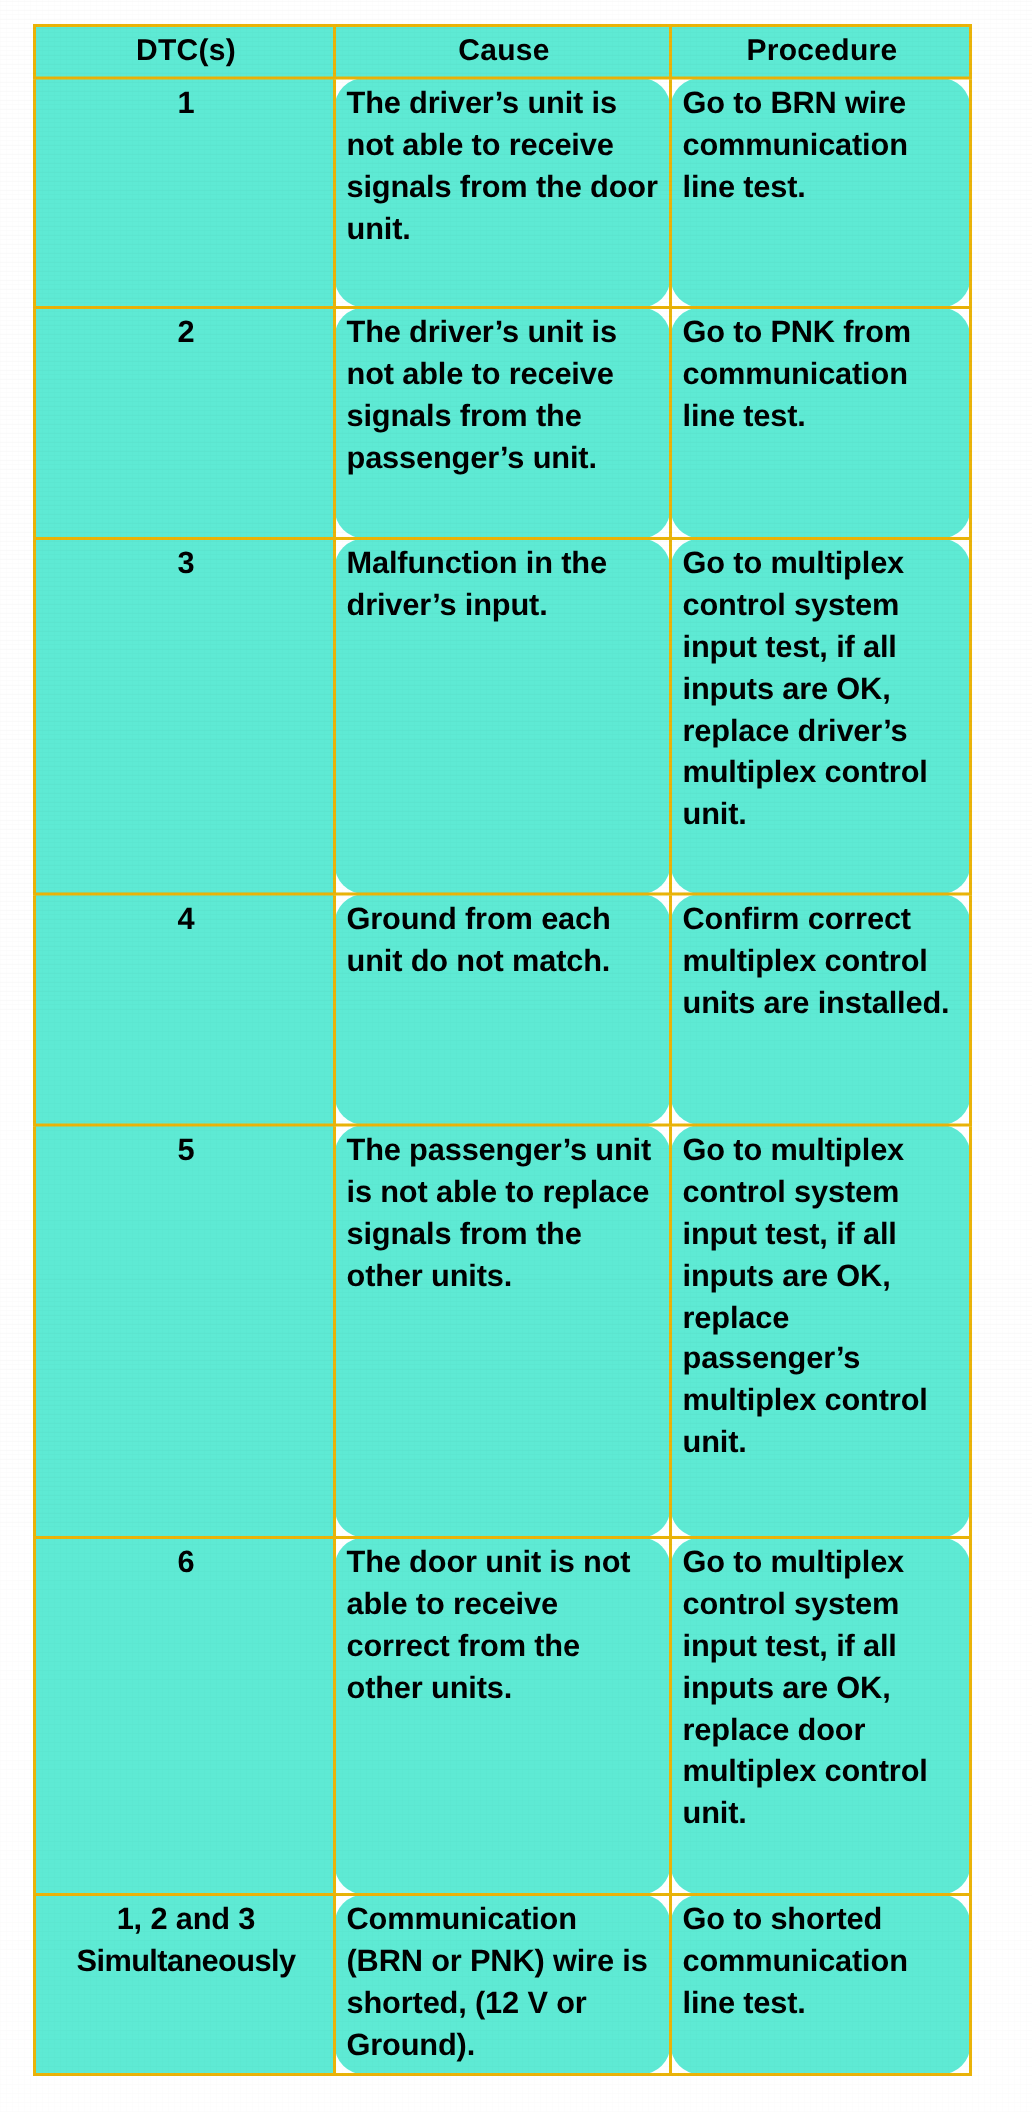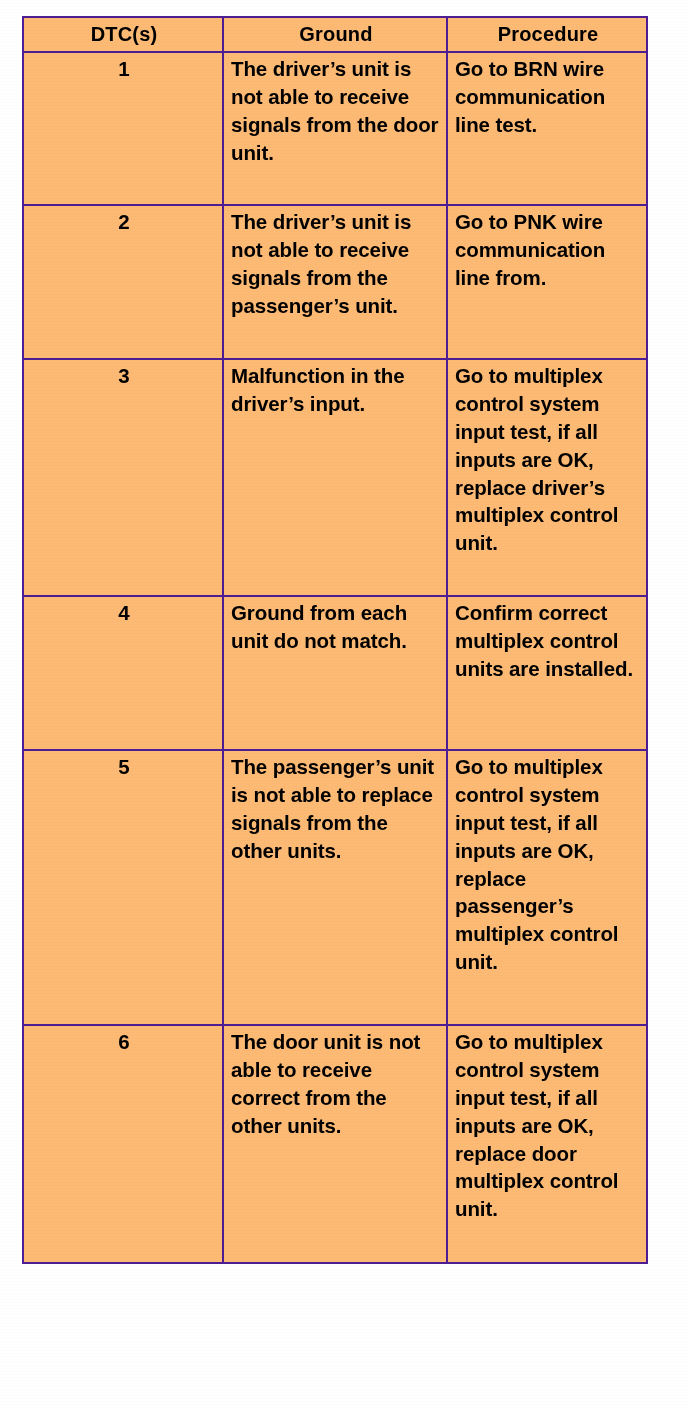--- a/index.html
+++ b/index.html
@@ -44,27 +44,27 @@
     table-layout: fixed;
     background: #ffffff;
   }
 
   #dtc-table col.c-dtc  { width: 200px; }
   #dtc-table col.c-cause{ width: 224px; }
   #dtc-table col.c-proc { width: 200px; }
 
   #dtc-table th,
   #dtc-table td {
-    border: 2px solid #4c1d95;
+    border: 2px solid #eab308;
     vertical-align: top;
     padding: 2px 5px 4px 7px;
     font-size: 20.5px;
     line-height: 1.36;
     letter-spacing: -0.1px;
-    background: #fdba74;
+    background: #5eead4;
   }
 
   
   #dtc-table thead th {
     text-align: center;
     font-weight: bold;
     font-size: 20px;
     padding-top: 2px;
     padding-bottom: 1px;
     height: 30px;
@@ -84,20 +84,21 @@
   td.dtc-cell .dtc-line2 {
     display: block;
     font-weight: bold;
     letter-spacing: -0.4px;
   }
 
   td.cause-cell,
   td.proc-cell {
     font-weight: bold;
     text-align: left;
+    border-radius: 20px;
   }
   td.cause-cell { padding-left: 9px; }
   td.proc-cell  { padding-left: 8px; letter-spacing: -0.35px; }
 
   
   tr.r1 td { height: 145px; }
   tr.r2 td { height: 146px; }
   tr.r3 td { height: 229px; }
   tr.r4 td { height: 146px; }
   tr.r5 td { height: 267px; }
@@ -111,36 +112,36 @@
 
   <table id="dtc-table">
     <colgroup>
       <col class="c-dtc">
       <col class="c-cause">
       <col class="c-proc">
     </colgroup>
     <thead>
       <tr>
         <th>DTC(s)</th>
-        <th>Ground</th>
+        <th>Cause</th>
         <th>Procedure</th>
       </tr>
     </thead>
     <tbody>
 
       <tr class="r1">
         <td class="dtc-cell">1</td>
         <td class="cause-cell">The driver’s unit is not able to receive signals from the door unit.</td>
         <td class="proc-cell">Go to BRN wire communication line test.</td>
       </tr>
 
       <tr class="r2">
         <td class="dtc-cell">2</td>
         <td class="cause-cell">The driver’s unit is not able to receive signals from the passenger’s unit.</td>
-        <td class="proc-cell">Go to PNK wire communication line from.</td>
+        <td class="proc-cell">Go to PNK from communication line test.</td>
       </tr>
 
       <tr class="r3">
         <td class="dtc-cell">3</td>
         <td class="cause-cell">Malfunction in the driver’s input.</td>
         <td class="proc-cell">Go to multiplex control system input test, if all inputs are OK, replace driver’s multiplex control unit.</td>
       </tr>
 
       <tr class="r4">
         <td class="dtc-cell">4</td>
@@ -153,18 +154,26 @@
         <td class="cause-cell">The passenger’s unit is not able to replace signals from the other units.</td>
         <td class="proc-cell">Go to multiplex control system input test, if all inputs are OK, replace passenger’s multiplex control unit.</td>
       </tr>
 
       <tr class="r6">
         <td class="dtc-cell">6</td>
         <td class="cause-cell">The door unit is not able to receive correct from the other units.</td>
         <td class="proc-cell">Go to multiplex control system input test, if all inputs are OK, replace door multiplex control unit.</td>
       </tr>
 
+      <tr class="r7">
+        <td class="dtc-cell">
+          <span>1, 2 and 3</span>
+          <span class="dtc-line2">Simultaneously</span>
+        </td>
+        <td class="cause-cell">Communication (BRN or PNK) wire is shorted, (12 V or Ground).</td>
+        <td class="proc-cell">Go to shorted communication line test.</td>
+      </tr>
 
     </tbody>
   </table>
 
   <div id="scan-noise"></div>
 </div>
 
 </body></html>

